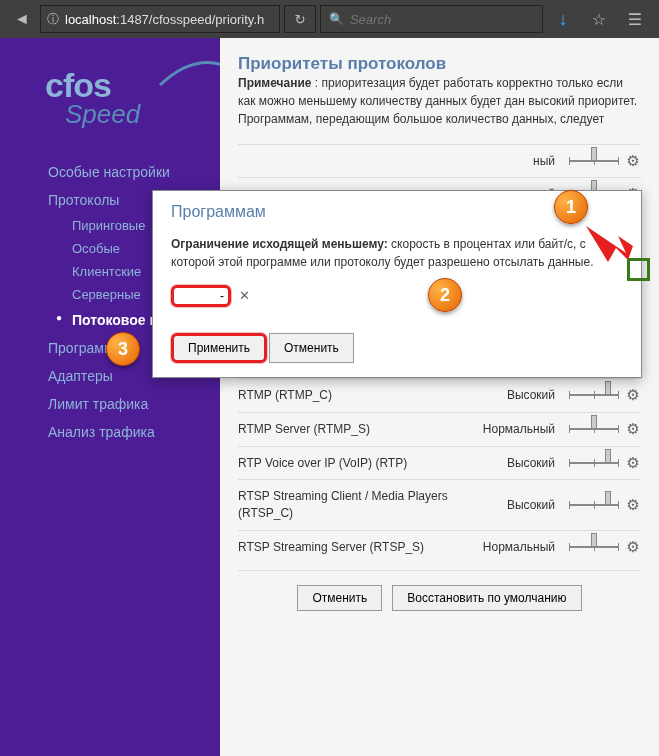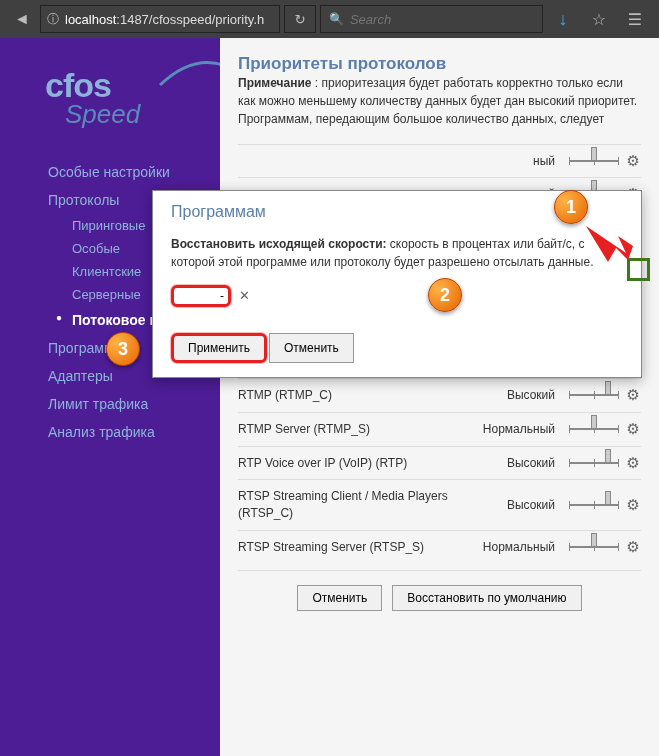--- a/index.html
+++ b/index.html
@@ -229,21 +229,21 @@
     <div class="footer-btns">
       <button class="btn">Отменить</button>
       <button class="btn">Восстановить по умолчанию</button>
     </div>
   </div>
 </div>
 
 <div class="dialog">
   <div class="dialog-title">Программам</div>
   <div class="dialog-body">
-    <div><b>Восстановить исходящей скорости:</b><span> скорость в процентах или байт/с, с которой этой программе или протоколу будет разрешено отсылать данные.</span></div>
+    <div><b>Ограничение исходящей меньшему:</b><span> скорость в процентах или байт/с, с которой этой программе или протоколу будет разрешено отсылать данные.</span></div>
     <div class="dialog-row">
       <input class="dialog-input highlight-red" value="-" style="">
       <span style="font-size:13px;color:#666;cursor:pointer">✕</span>
     </div>
   </div>
   <div class="dialog-footer">
     <button class="btn highlight-red">Применить</button>
     <button class="btn">Отменить</button>
   </div>
 </div>

